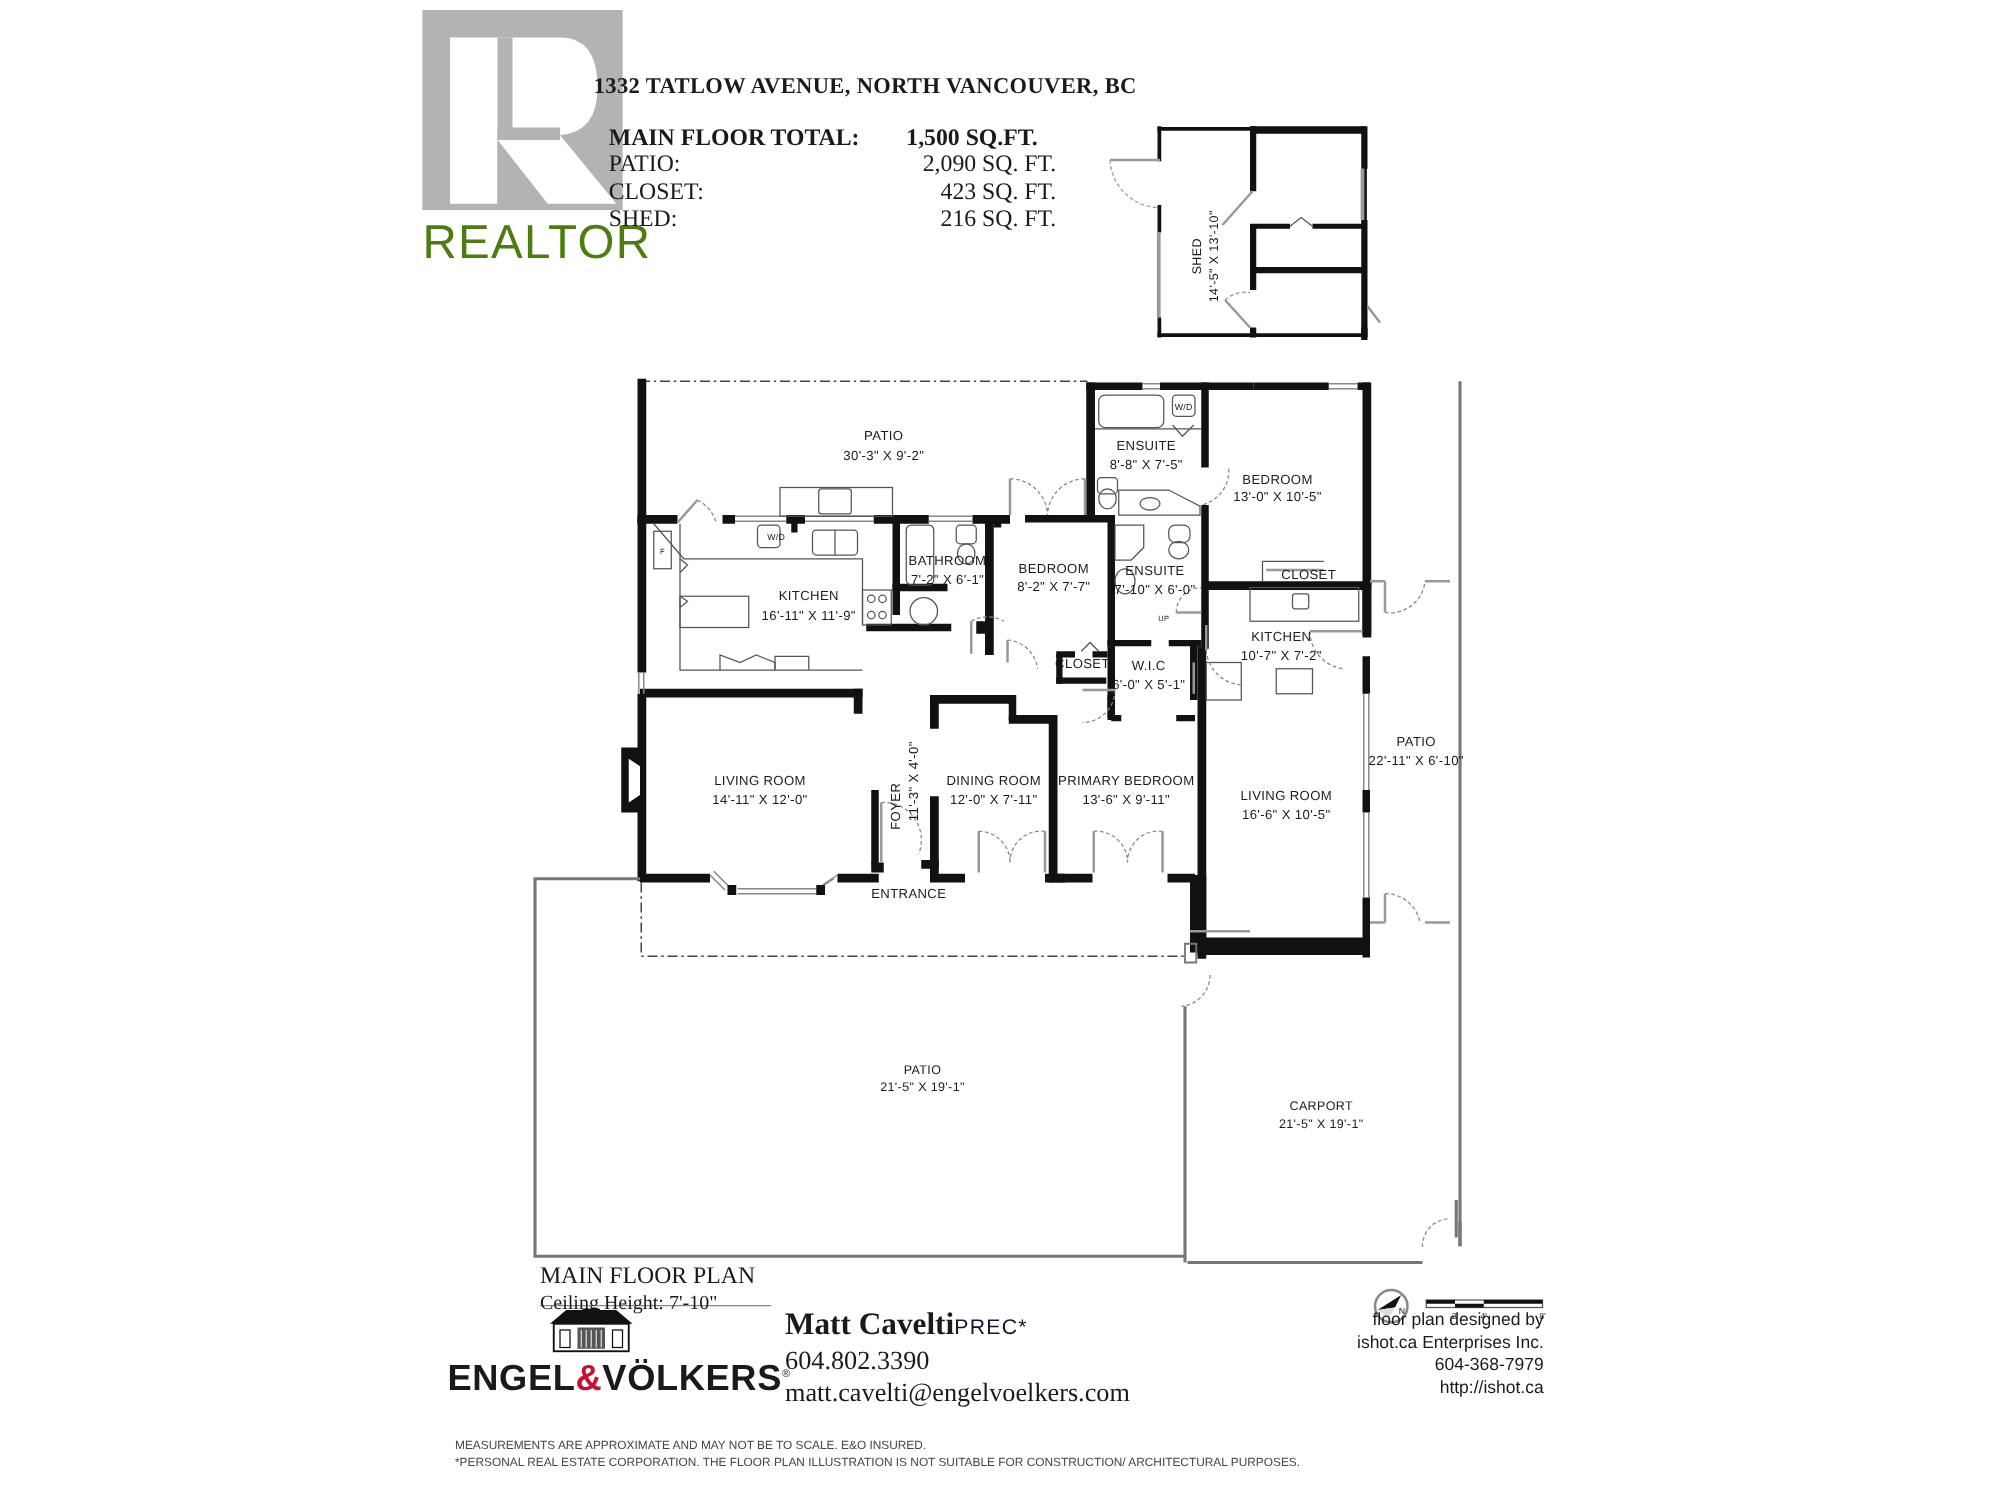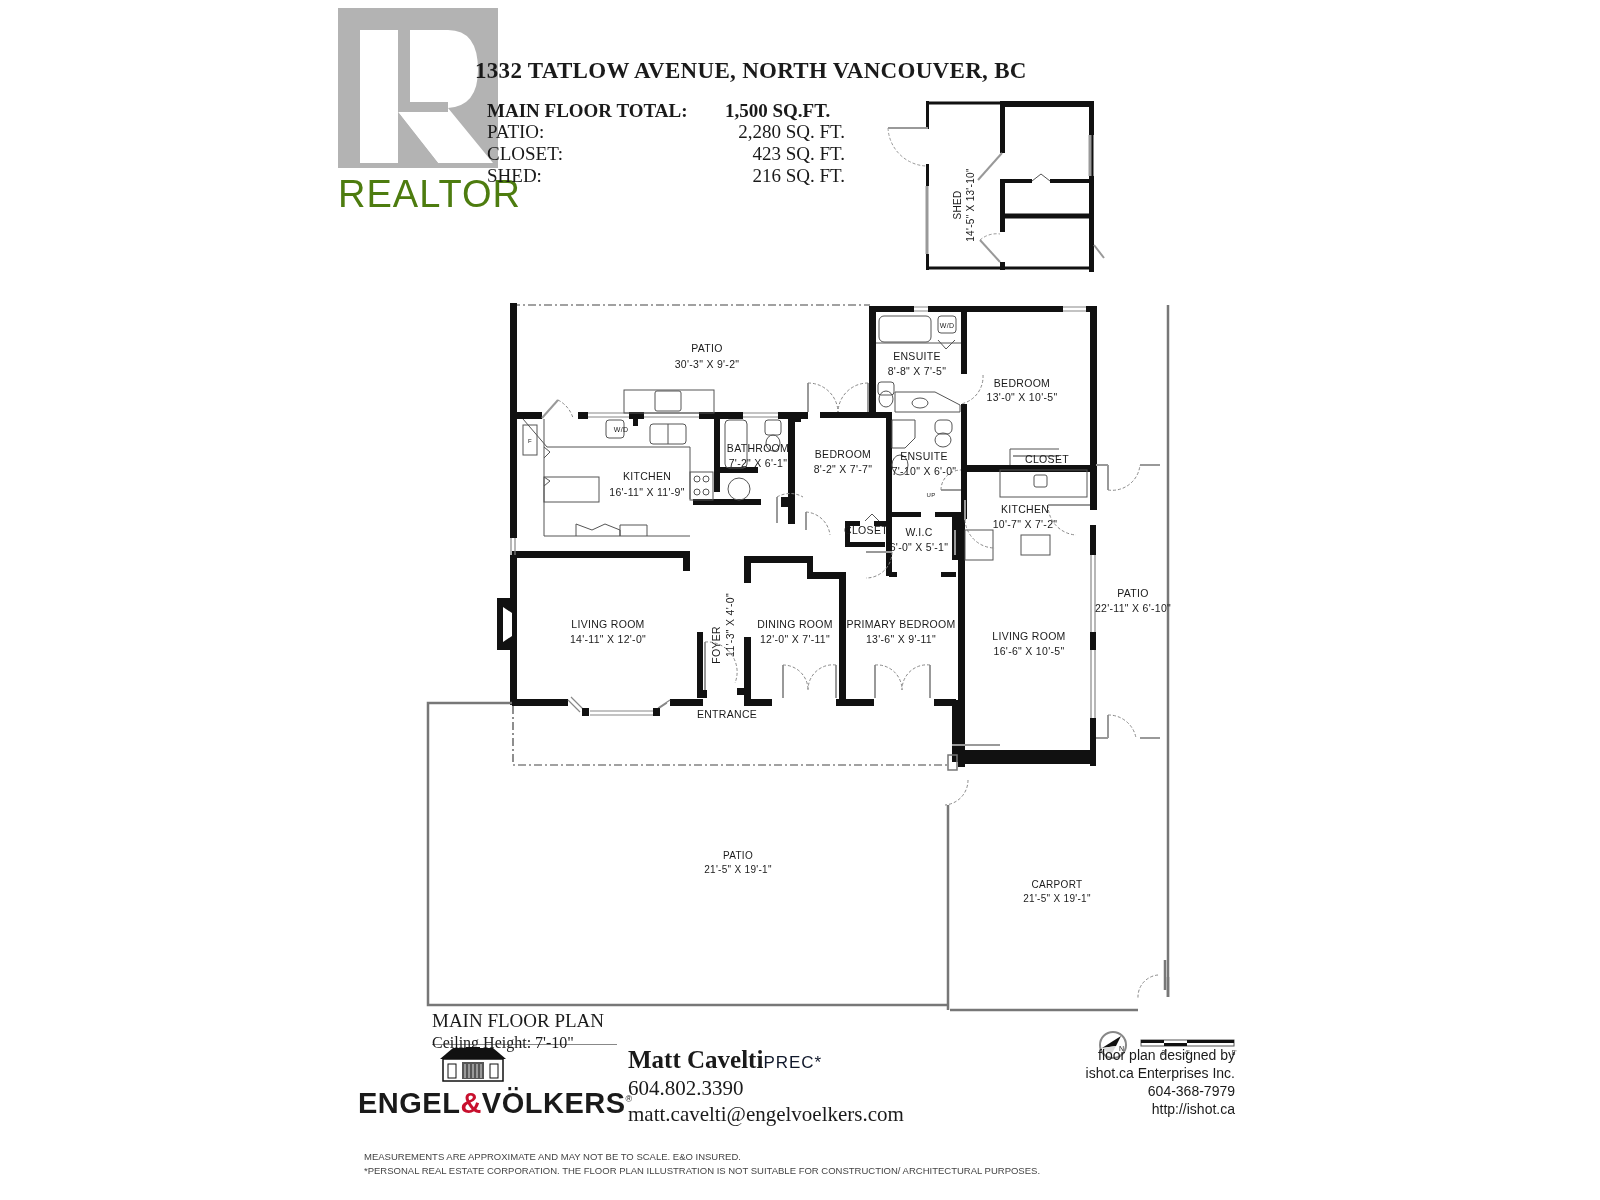--- a/index.html
+++ b/index.html
@@ -6,21 +6,21 @@
   body { width: 1600px; height: 1200px; position: relative; overflow: hidden; font-family: "Liberation Sans", sans-serif; color: #1a1a1a; }
   .abs { position: absolute; }
   .serif { font-family: "Liberation Serif", "DejaVu Serif", serif; }
 
   
   #realtor-logo { left: 338px; top: 8px; width: 160px; height: 200px; }
   #realtor-box { left: 0; top: 0; width: 160px; height: 160px; background: #b3b3b3; }
   #realtor-word { left: 0; top: 165px; width: 170px; font-size: 38px; color: #4d7c0f; letter-spacing: 1px; font-family: "Liberation Sans", sans-serif; }
 
   
-  #address { left: 475px; top: 58px; font-size: 23px; font-weight: bold; letter-spacing: 0.3px; white-space: nowrap; }
+  #address { left: 475px; top: 58px; font-size: 18px; font-weight: bold; letter-spacing: 0.3px; white-space: nowrap; }
   .area-row { position: absolute; left: 487px; font-size: 19px; white-space: nowrap; }
   .area-row .lbl { position: absolute; left: 0; }
   .area-row .val { position: absolute; right: -865px; text-align: right; width: 200px; }
   .area-row.bold { font-weight: bold; }
 
   
   #plan { left: 0; top: 0; }
   .room-label { font-family: "Liberation Sans", sans-serif; font-size: 10.5px; fill: #1a1a1a; text-anchor: middle; letter-spacing: 0.3px; }
 
   
@@ -57,21 +57,21 @@
 </div>
 
 <div id="address" class="abs serif">1332 TATLOW AVENUE, NORTH VANCOUVER, BC</div>
 
 <div class="area-row bold serif" style="top:100px;">
   <span class="lbl">MAIN FLOOR TOTAL:</span>
   <span class="val" style="left:238px; right:auto; text-align:left; width:auto;">1,500 SQ.FT.</span>
 </div>
 <div class="area-row serif" style="top:121px;">
   <span class="lbl">PATIO:</span>
-  <span class="val" style="left:238px; right:auto; width:120px; text-align:right;">2,280 SQ. FT.</span>
+  <span class="val" style="left:238px; right:auto; width:120px; text-align:right;">2,090 SQ. FT.</span>
 </div>
 <div class="area-row serif" style="top:143px;">
   <span class="lbl">CLOSET:</span>
   <span class="val" style="left:238px; right:auto; width:120px; text-align:right;">423 SQ. FT.</span>
 </div>
 <div class="area-row serif" style="top:165px;">
   <span class="lbl">SHED:</span>
   <span class="val" style="left:238px; right:auto; width:120px; ">216 SQ. FT.</span>
 </div>
 

